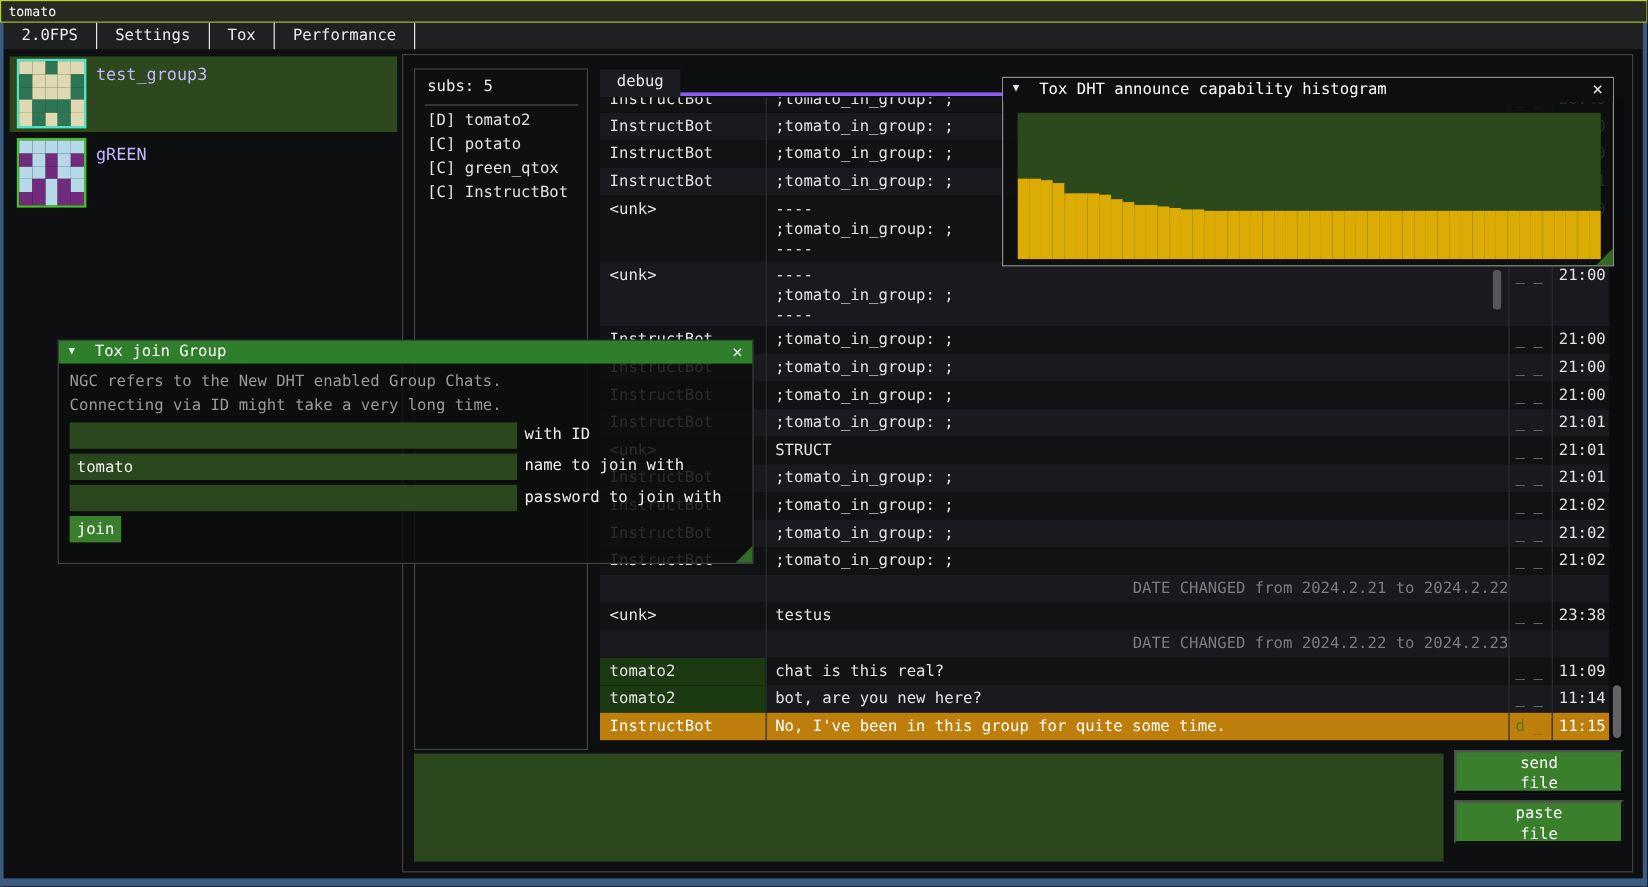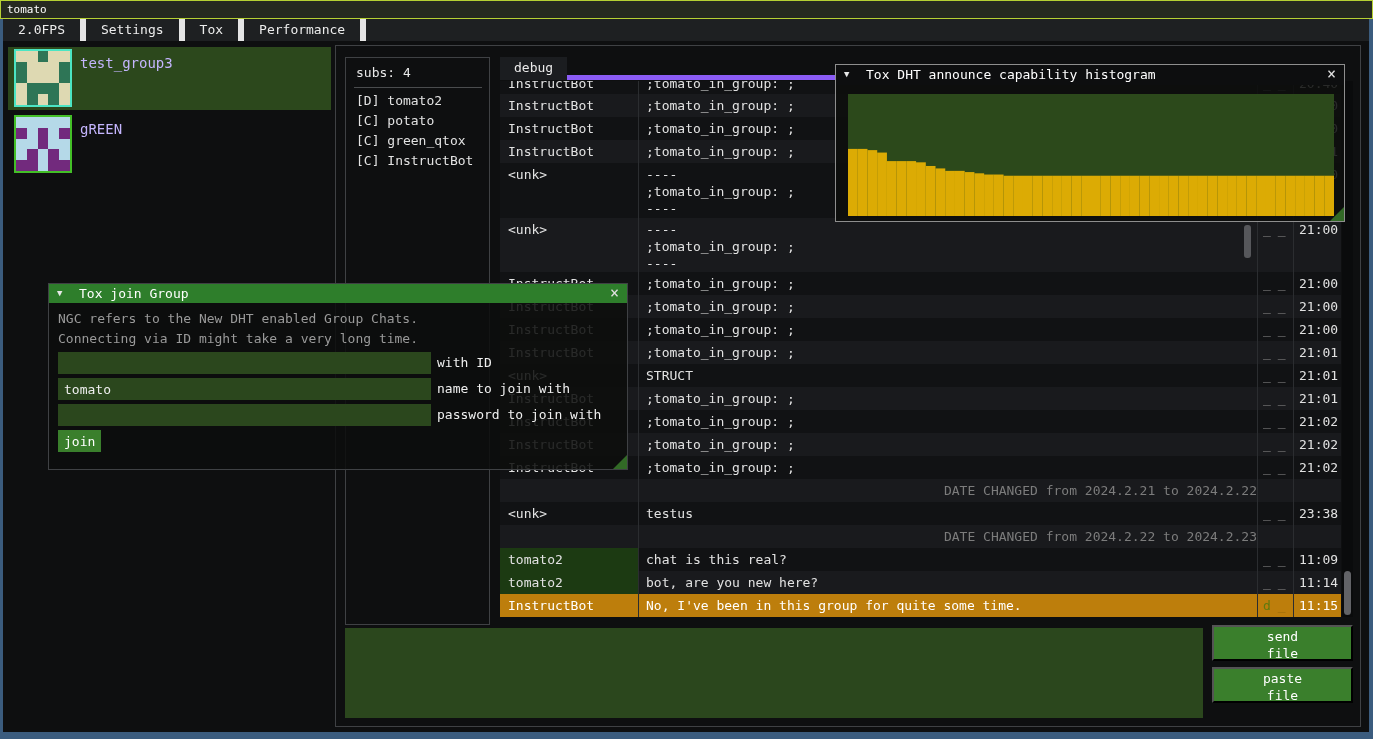--- a/index.html
+++ b/index.html
@@ -9,41 +9,41 @@
   
   .titlebar{position:absolute;left:0;top:0;width:1373px;height:19px;background:#262a20;
     border:1px solid #b6d133;color:#ffffff;font-size:11px;line-height:17px;padding-left:6px;}
   .edge{position:absolute;background:#3b5c7e;}
   .edge-left{left:0;top:19px;width:3px;height:720px;}
   .edge-right{left:1369px;top:19px;width:4px;height:720px;}
   .edge-bottom{left:0;top:732px;width:1373px;height:7px;}
 
   
   .menubar{position:absolute;left:3px;top:19px;width:1366px;height:22px;background:#1e2022;display:flex;}
-  .menu-item{color:#ececec;font-size:13px;line-height:22px;padding:0 15px;border-right:6px solid #e5e5e5;cursor:default;}
+  .menu-item{color:#ececec;font-size:13px;line-height:22px;padding:0 15px;border-right:1px solid #e5e5e5;cursor:default;}
 
   
   .group-row{position:absolute;left:8px;width:323px;height:63px;}
   .group-row.selected{background:#2c481c;}
   .avatar{position:absolute;left:6px;top:2px;width:58px;height:58px;display:grid;
     grid-template-columns:repeat(5,1fr);grid-template-rows:repeat(5,1fr);}
   .group-label{position:absolute;left:72px;top:8px;color:#c4b5fd;font-size:14px;}
 
   
   .main-panel{position:absolute;left:335px;top:45px;width:1026px;height:682px;border:1px solid #3f4144;}
 
   
   .subs-panel{position:absolute;left:345px;top:57px;width:145px;height:568px;border:1px solid #3f4144;}
   .subs-title{position:absolute;left:10px;top:7px;color:#e8e8e8;font-size:13px;}
   .subs-sep{position:absolute;left:8px;top:29px;width:128px;height:1px;background:#4a4c4e;}
   .subs-list{position:absolute;left:0;top:33px;width:100%;}
   .subs-item{color:#e2e2e2;font-size:13px;line-height:20px;padding-left:10px;white-space:nowrap;}
 
   
-  .tabbar{position:absolute;left:500px;top:57px;width:841px;height:23px;border-bottom:5px solid #8b5cf6;}
+  .tabbar{position:absolute;left:500px;top:57px;width:841px;height:23px;border-bottom:3px solid #8b5cf6;}
   .tab{display:inline-block;height:23px;padding:3px 14px 0 14px;background:#1b1d20;color:#eaeaea;font-size:13px;}
 
   
   .chat-rows{position:absolute;left:500px;top:81px;width:841px;height:536px;overflow:hidden;}
   .row{position:relative;width:100%;overflow:hidden;}
   .row.dark{background:#111214;}
   .row.light{background:#191a1d;}
   .row.hl{background:#bd7e0c;}
   .cell{position:absolute;top:0;bottom:0;color:#e2e2e2;font-size:13px;padding-top:3px;white-space:pre-line;line-height:17px;}
   .c-name{left:0;width:138px;padding-left:8px;white-space:nowrap;overflow:hidden;}
@@ -169,21 +169,21 @@
           <div style="background: rgb(114, 42, 125);"></div>
           <div style="background: rgb(114, 42, 125);"></div>
         </div>
         <div class="group-label">gREEN</div>
       </div>
     </div>
 
   <div class="main-panel"></div>
 
   <div class="subs-panel">
-    <div class="subs-title">subs: 4</div>
+    <div class="subs-title">subs: 5</div>
     <div class="subs-sep"></div>
     <div class="subs-list">
         <div class="subs-item">[D] tomato2</div>
         <div class="subs-item">[C] potato</div>
         <div class="subs-item">[C] green_qtox</div>
         <div class="subs-item">[C] InstructBot</div>
       </div>
   </div>
 
   <div class="tabbar">

